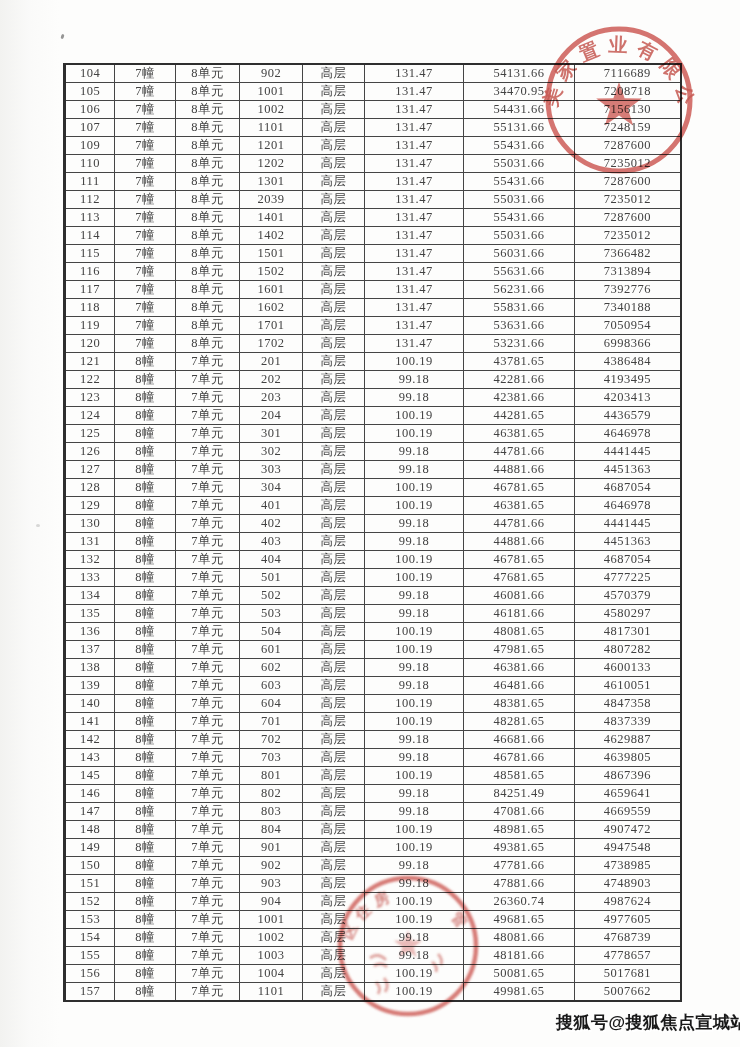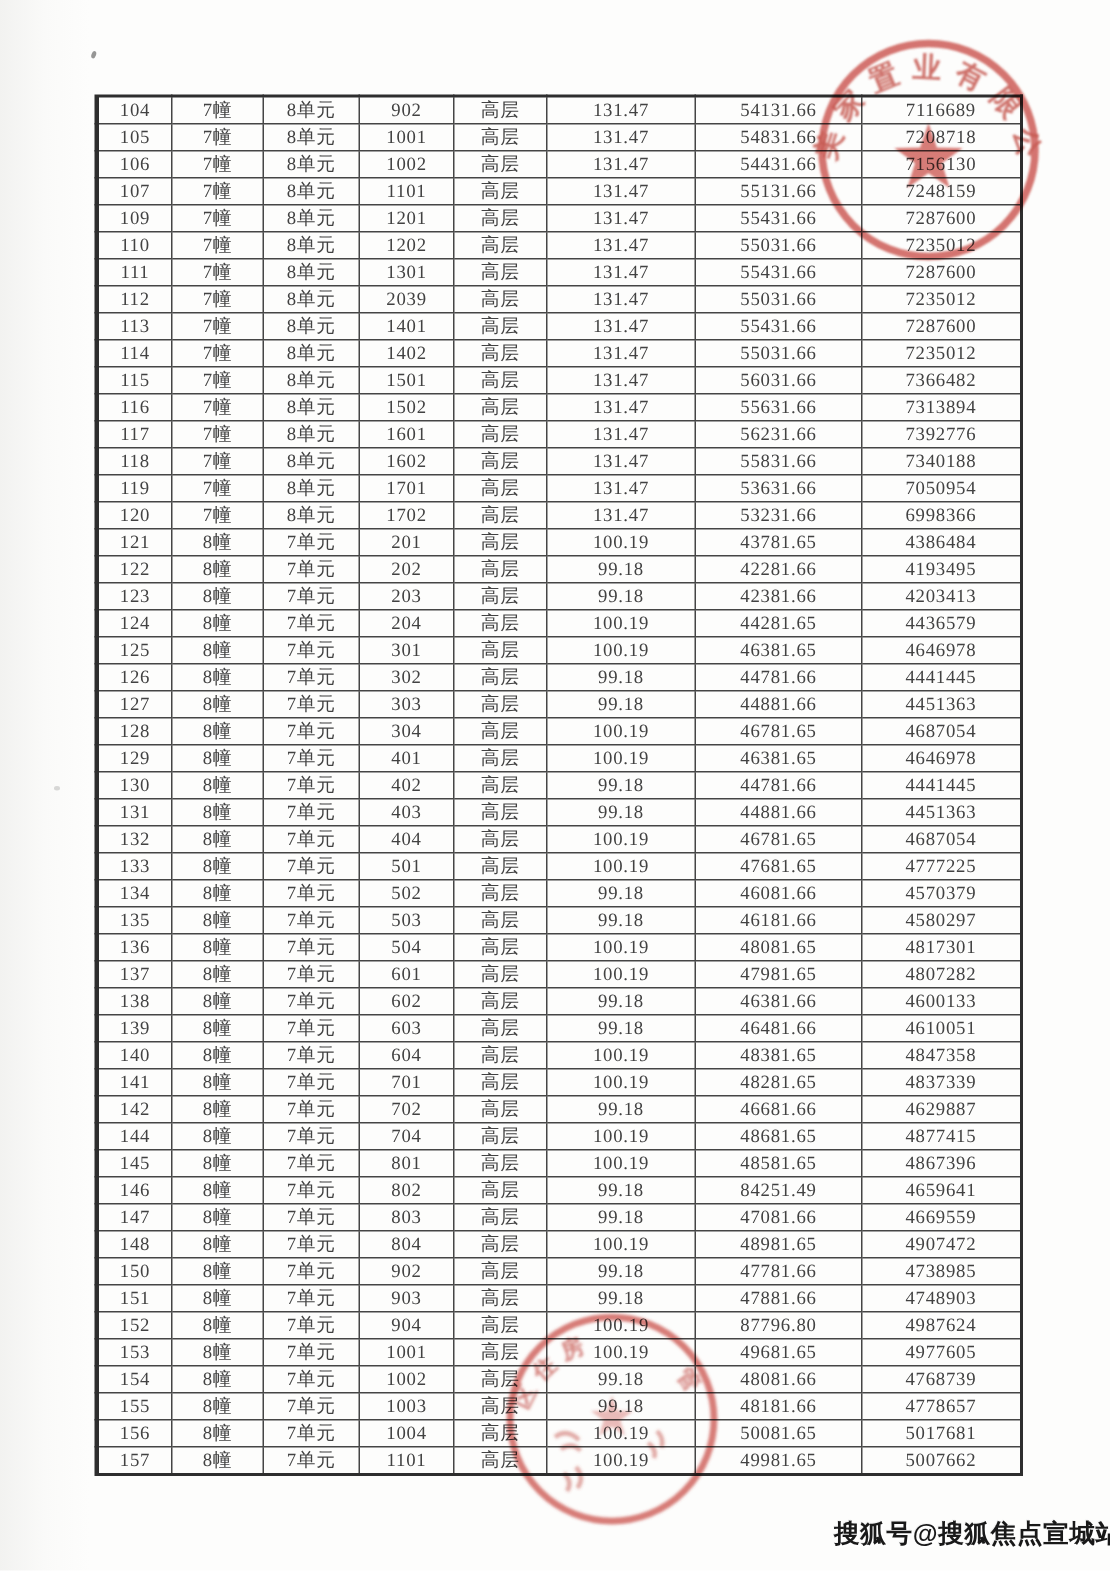--- a/index.html
+++ b/index.html
@@ -85,21 +85,21 @@
         <td>54131.66</td>
         <td>7116689</td>
       </tr>
       <tr>
         <td>105</td>
         <td>7幢</td>
         <td>8单元</td>
         <td>1001</td>
         <td>高层</td>
         <td>131.47</td>
-        <td>54831.66</td>
+        <td>34470.95</td>
         <td>7208718</td>
       </tr>
       <tr>
         <td>106</td>
         <td>7幢</td>
         <td>8单元</td>
         <td>1002</td>
         <td>高层</td>
         <td>131.47</td>
         <td>54431.66</td>
@@ -449,28 +449,28 @@
         <td>142</td>
         <td>8幢</td>
         <td>7单元</td>
         <td>702</td>
         <td>高层</td>
         <td>99.18</td>
         <td>46681.66</td>
         <td>4629887</td>
       </tr>
       <tr>
-        <td>144</td>
-        <td>8幢</td>
-        <td>7单元</td>
-        <td>704</td>
-        <td>高层</td>
-        <td>100.19</td>
-        <td>48681.65</td>
-        <td>4877415</td>
+        <td>143</td>
+        <td>8幢</td>
+        <td>7单元</td>
+        <td>703</td>
+        <td>高层</td>
+        <td>99.18</td>
+        <td>46781.66</td>
+        <td>4639805</td>
       </tr>
       <tr>
         <td>145</td>
         <td>8幢</td>
         <td>7单元</td>
         <td>801</td>
         <td>高层</td>
         <td>100.19</td>
         <td>48581.65</td>
         <td>4867396</td>
@@ -499,20 +499,30 @@
         <td>148</td>
         <td>8幢</td>
         <td>7单元</td>
         <td>804</td>
         <td>高层</td>
         <td>100.19</td>
         <td>48981.65</td>
         <td>4907472</td>
       </tr>
       <tr>
+        <td>149</td>
+        <td>8幢</td>
+        <td>7单元</td>
+        <td>901</td>
+        <td>高层</td>
+        <td>100.19</td>
+        <td>49381.65</td>
+        <td>4947548</td>
+      </tr>
+      <tr>
         <td>150</td>
         <td>8幢</td>
         <td>7单元</td>
         <td>902</td>
         <td>高层</td>
         <td>99.18</td>
         <td>47781.66</td>
         <td>4738985</td>
       </tr>
       <tr>
@@ -525,21 +535,21 @@
         <td>47881.66</td>
         <td>4748903</td>
       </tr>
       <tr>
         <td>152</td>
         <td>8幢</td>
         <td>7单元</td>
         <td>904</td>
         <td>高层</td>
         <td>100.19</td>
-        <td>87796.80</td>
+        <td>26360.74</td>
         <td>4987624</td>
       </tr>
       <tr>
         <td>153</td>
         <td>8幢</td>
         <td>7单元</td>
         <td>1001</td>
         <td>高层</td>
         <td>100.19</td>
         <td>49681.65</td>

